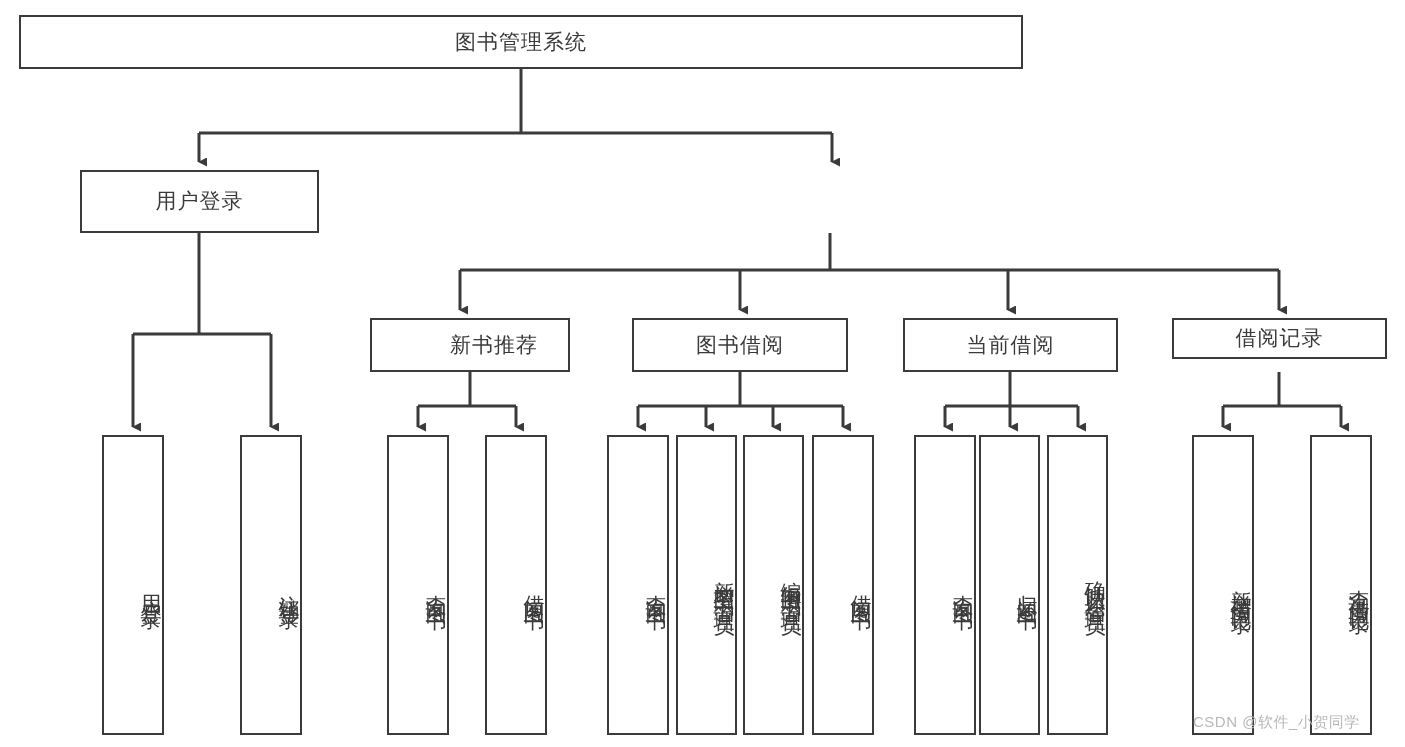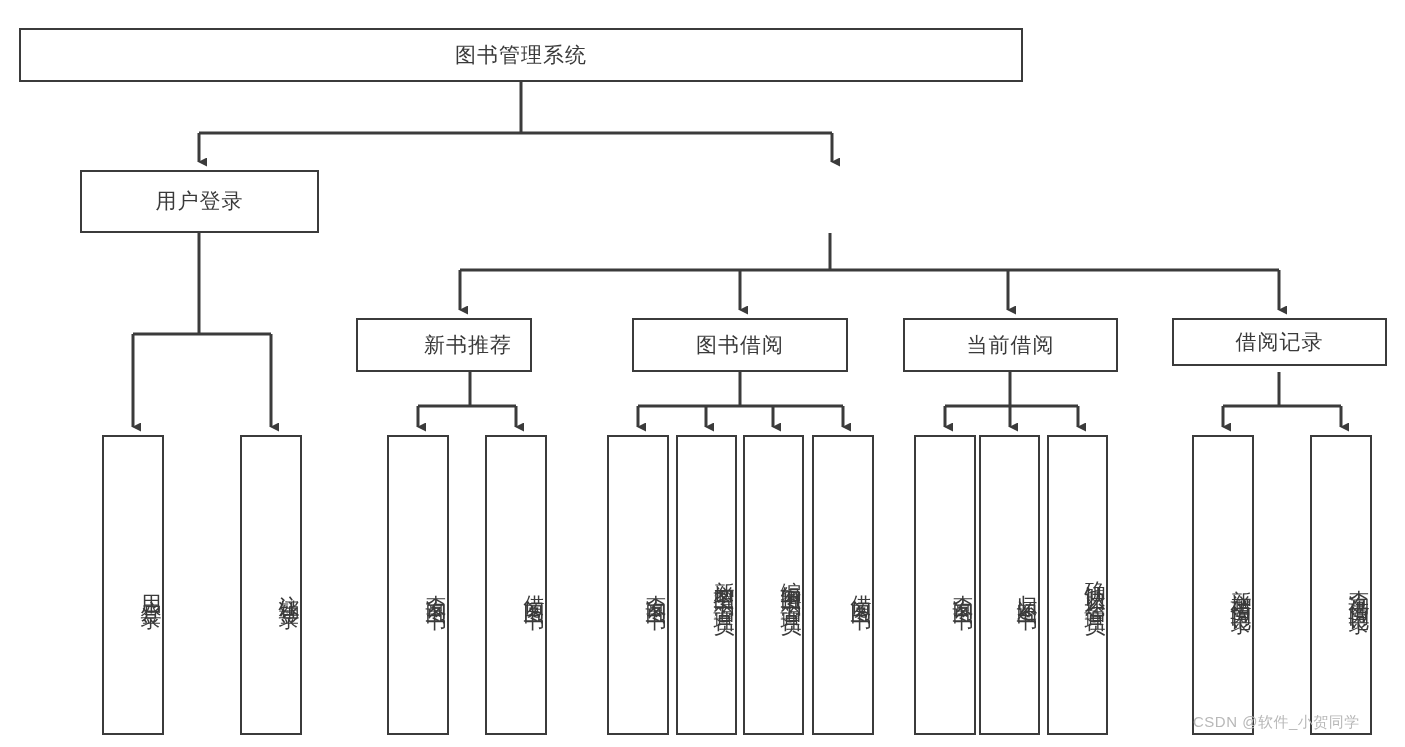--- a/index.html
+++ b/index.html
@@ -111,38 +111,38 @@
       <path d="M1010,406 L1010,427" marker-end="url(#arrow)"></path>
       <path d="M1078,406 L1078,427" marker-end="url(#arrow)"></path>
 
       <path d="M1279,372 L1279,406"></path>
       <path d="M1223,406 L1341,406"></path>
       <path d="M1223,406 L1223,427" marker-end="url(#arrow)"></path>
       <path d="M1341,406 L1341,427" marker-end="url(#arrow)"></path>
     </g>
   </svg>
 
-  <div class="node horiz" style="left:19px; top:28px; width:1004px; height:54px;">
+  <div class="node horiz" style="left:19px; top:15px; width:1004px; height:54px;">
     <span class="node-label">图书管理系统</span>
   </div>
 
   <div class="node horiz" style="left:80px; top:170px; width:239px; height:63px;">
     <span class="node-label">用户登录</span>
   </div>
 
-  <div class="node horiz" style="left:356px; top:318px; width:176px; height:54px;padding-left:48px;">
+  <div class="node horiz" style="left:370px; top:318px; width:200px; height:54px;padding-left:48px;">
     <span class="node-label">新书推荐</span>
   </div>
   <div class="node horiz" style="left:903px; top:318px; width:215px; height:54px;">
     <span class="node-label">当前借阅</span>
   </div>
   <div class="node horiz" style="left:632px; top:318px; width:216px; height:54px;">
     <span class="node-label">图书借阅</span>
   </div>
-  <div class="node horiz" style="left:1172px; top:318px; width:215px; height:48px;">
+  <div class="node horiz" style="left:1172px; top:318px; width:215px; height:41px;">
     <span class="node-label">借阅记录</span>
   </div>
 
   <div class="node vert" style="left:102px; top:435px; width:62px; height:300px;">
     <span class="node-label">用户登录</span>
   </div>
   <div class="node vert" style="left:240px; top:435px; width:62px; height:300px;">
     <span class="node-label">注销登录</span>
   </div>
 

